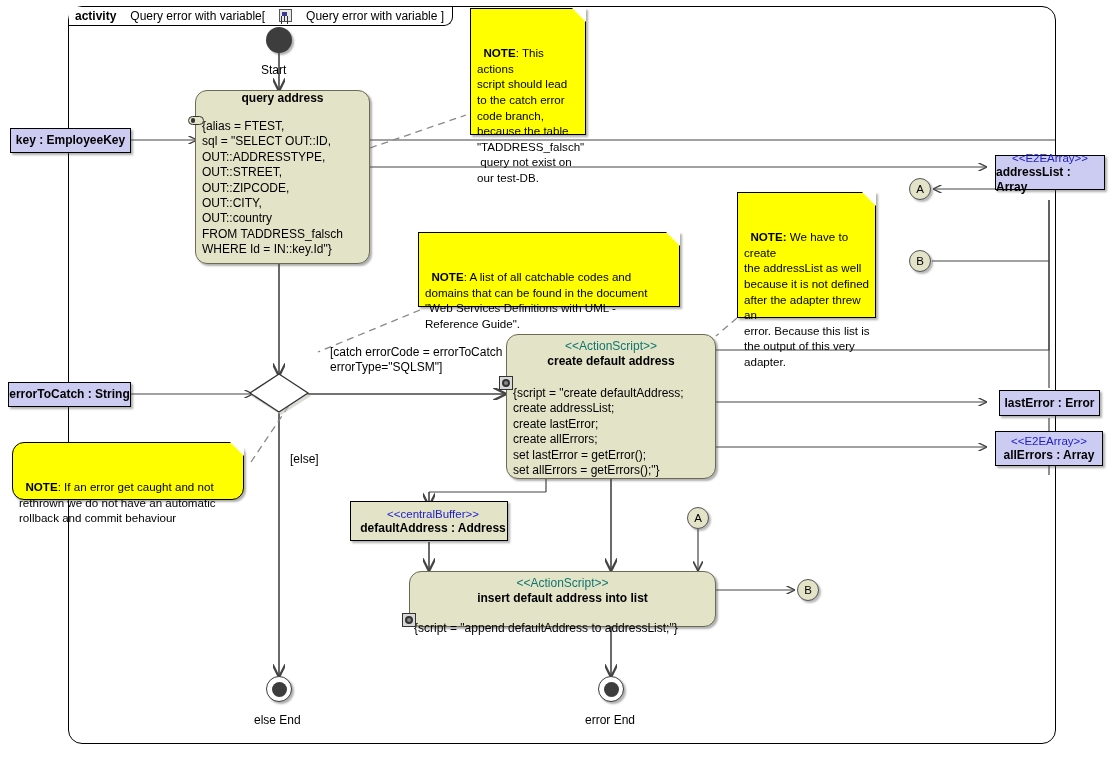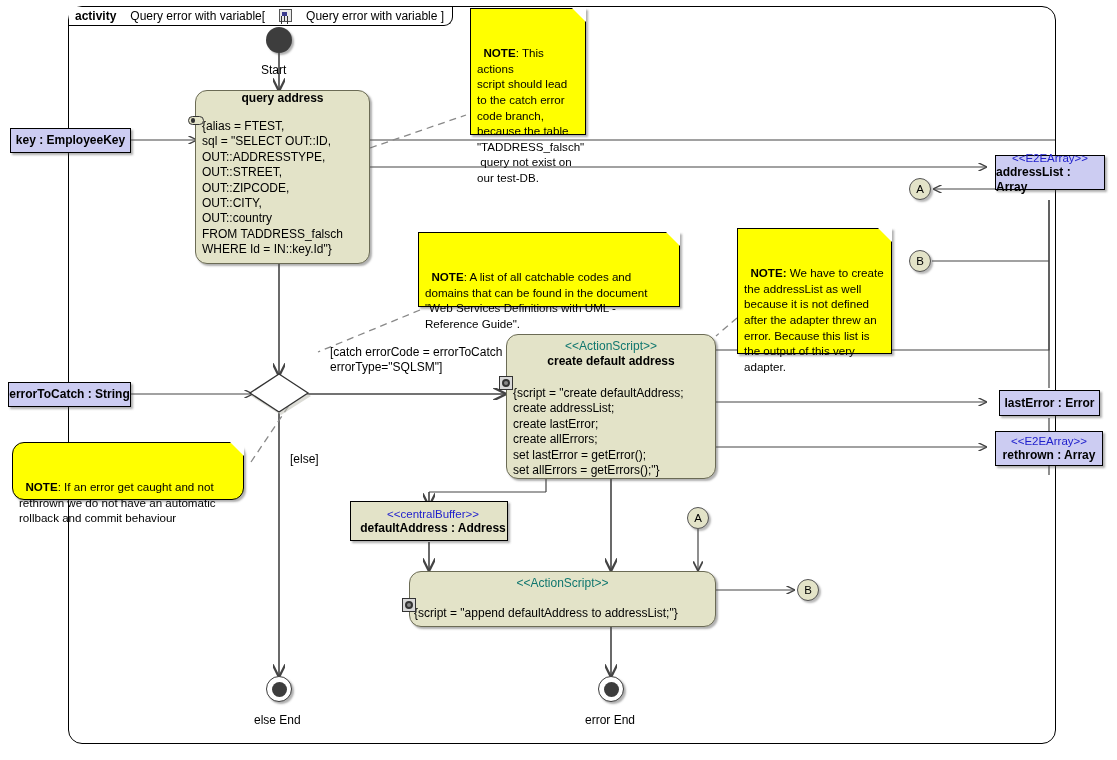--- a/index.html
+++ b/index.html
@@ -334,20 +334,21 @@
   <div class="body" style="margin-top:3px;">{script = "create defaultAddress;
 create addressList;
 create lastError;
 create allErrors;
 set lastError = getError();
 set allErrors = getErrors();"}</div>
 </div>
 
 <div class="abs action" style="left:409px; top:571px; width:307px; height:56px; padding-top:4px;">
   <div class="stereo">&lt;&lt;ActionScript&gt;&gt;</div>
+  <div class="title">insert default address into list</div>
   <div class="abs script-icon" style="right:8px; top:7px;"></div>
   <div class="body" style="margin-top:1px; padding-left:4px;">{script = "append defaultAddress to addressList;"}</div>
 </div>
 
 <div class="abs buffernode" style="left:350px; top:501px; width:158px; height:40px;padding-left:8px;">
   <div class="stereo">&lt;&lt;centralBuffer&gt;&gt;</div>
   <div class="label">defaultAddress : Address</div>
 </div>
 
 <div class="abs objnode" style="left:10px; top:128px; width:121px; height:25px;">
@@ -362,21 +363,21 @@
   <div class="stereo">&lt;&lt;E2EArray&gt;&gt;</div>
   <div class="label">addressList : Array</div>
 </div>
 
 <div class="abs objnode" style="left:999px; top:390px; width:101px; height:26px;">
   <div class="label">lastError : Error</div>
 </div>
 
 <div class="abs objnode" style="left:995px; top:431px; width:108px; height:35px;">
   <div class="stereo">&lt;&lt;E2EArray&gt;&gt;</div>
-  <div class="label">rethrown : Array</div>
+  <div class="label">allErrors : Array</div>
 </div>
 
 <div class="abs connector" style="left:909px; top:178px;">
   <span>A</span>
 </div>
 <div class="abs connector" style="left:909px; top:250px;">
   <span>B</span>
 </div>
 <div class="abs connector" style="left:687px; top:507px;">
   <span>A</span>
@@ -412,21 +413,21 @@
 </div>
 
 <div class="note" style="left:418px; top:232px; width:262px; height:75px;">
   <div class="fold"></div>
   <b>NOTE</b><span>: A list of all catchable codes and
 domains that can be found in the document
 "Web Services Definitions with UML -
 Reference Guide".</span>
 </div>
 
-<div class="note" style="left:737px; top:192px; width:155px; height:126px;margin-top:36px;">
+<div class="note" style="left:737px; top:192px; width:139px; height:126px;">
   <div class="fold"></div>
   <b>NOTE:</b><span> We have to create
 the addressList as well
 because it is not defined
 after the adapter threw an
 error. Because this list is
 the output of this very
 adapter.</span>
 </div>
 

